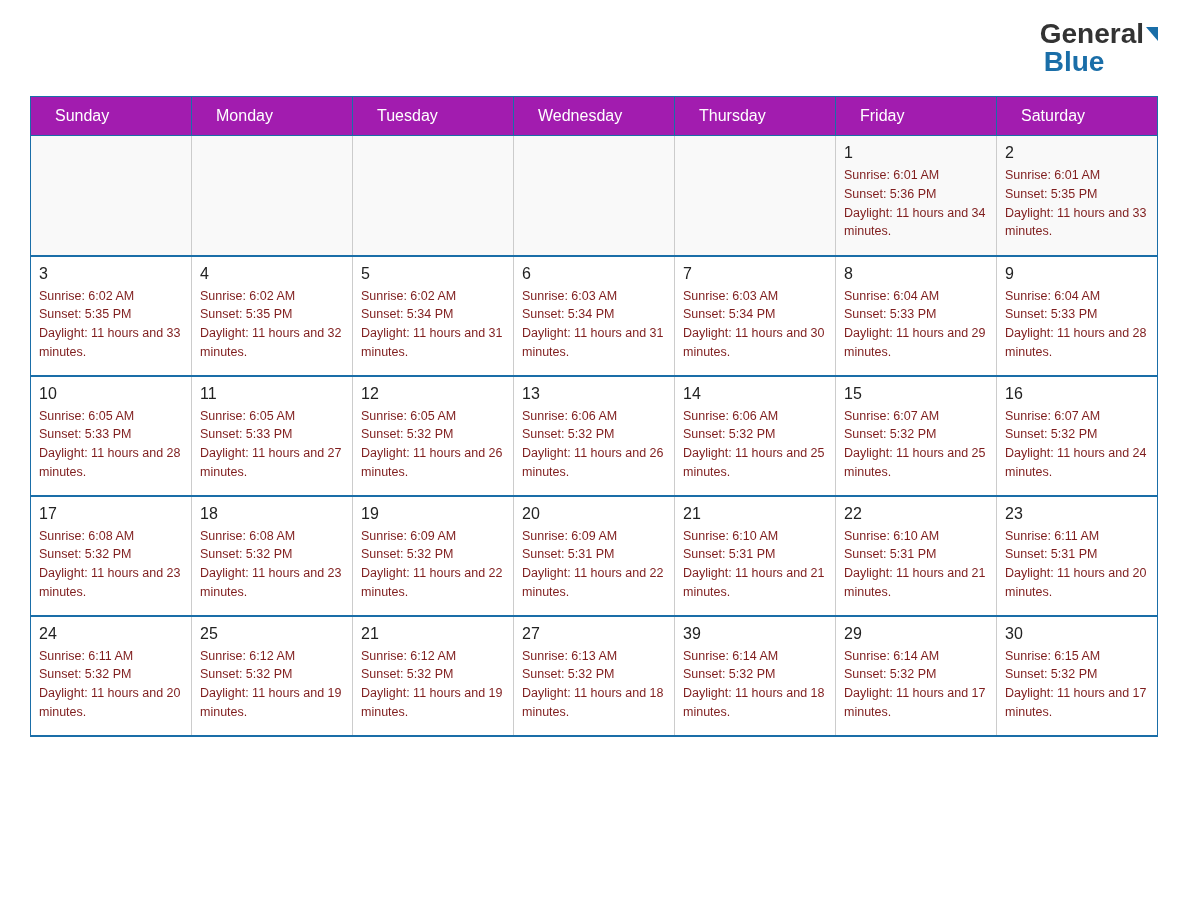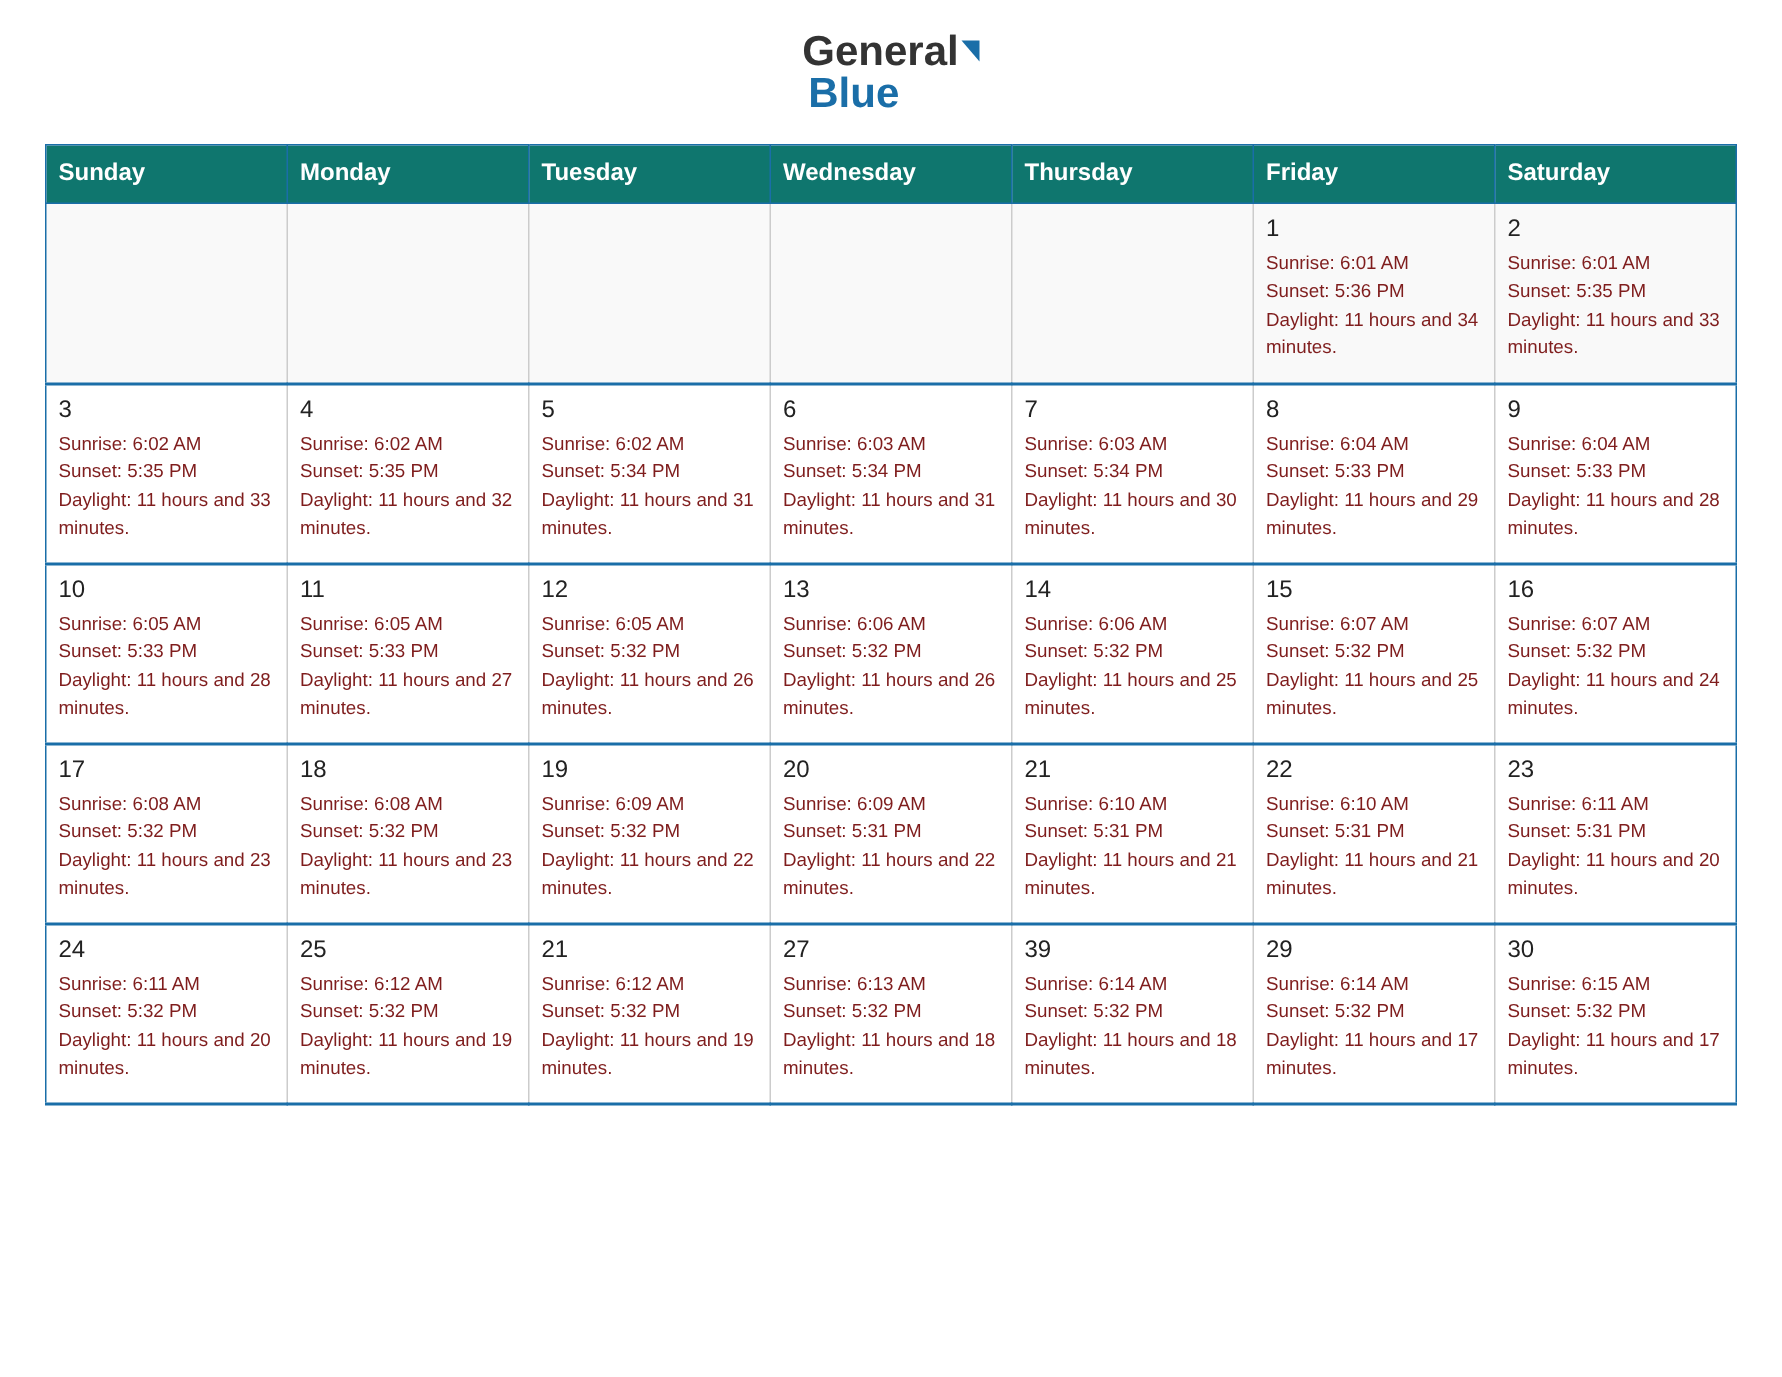--- a/index.html
+++ b/index.html
@@ -5,21 +5,21 @@
     * { box-sizing: border-box; margin: 0; padding: 0; }
     body {
       font-family: Arial, sans-serif;
       background: #fff;
       padding: 20px 30px;
       width: 1188px;
       min-height: 918px;
     }
     .header {
       display: flex;
-      justify-content: center;
+      justify-content: flex-end;
       align-items: flex-start;
       margin-bottom: 20px;
     }
     .logo {
       display: flex;
       flex-direction: column;
       align-items: flex-start;
     }
     .logo-general {
       font-size: 28px;
@@ -59,25 +59,25 @@
       font-size: 26px;
       color: #444;
       font-weight: normal;
     }
     table {
       width: 100%;
       border-collapse: collapse;
       table-layout: fixed;
     }
     thead tr th {
-      background-color: #0f766e;
+      background-color: #a21caf;
       color: #fff;
-      padding: 10px 8px;
+      padding: 10px 24px;
       font-size: 16px;
-      font-weight: bold;
+      font-weight: normal;
       text-align: left;
       border: 1px solid #1a6ea8;
     }
     tbody tr {
       border-bottom: 2px solid #1a6ea8;
     }
     tbody tr td {
       vertical-align: top;
       padding: 8px 8px 10px 8px;
       font-size: 13px;

